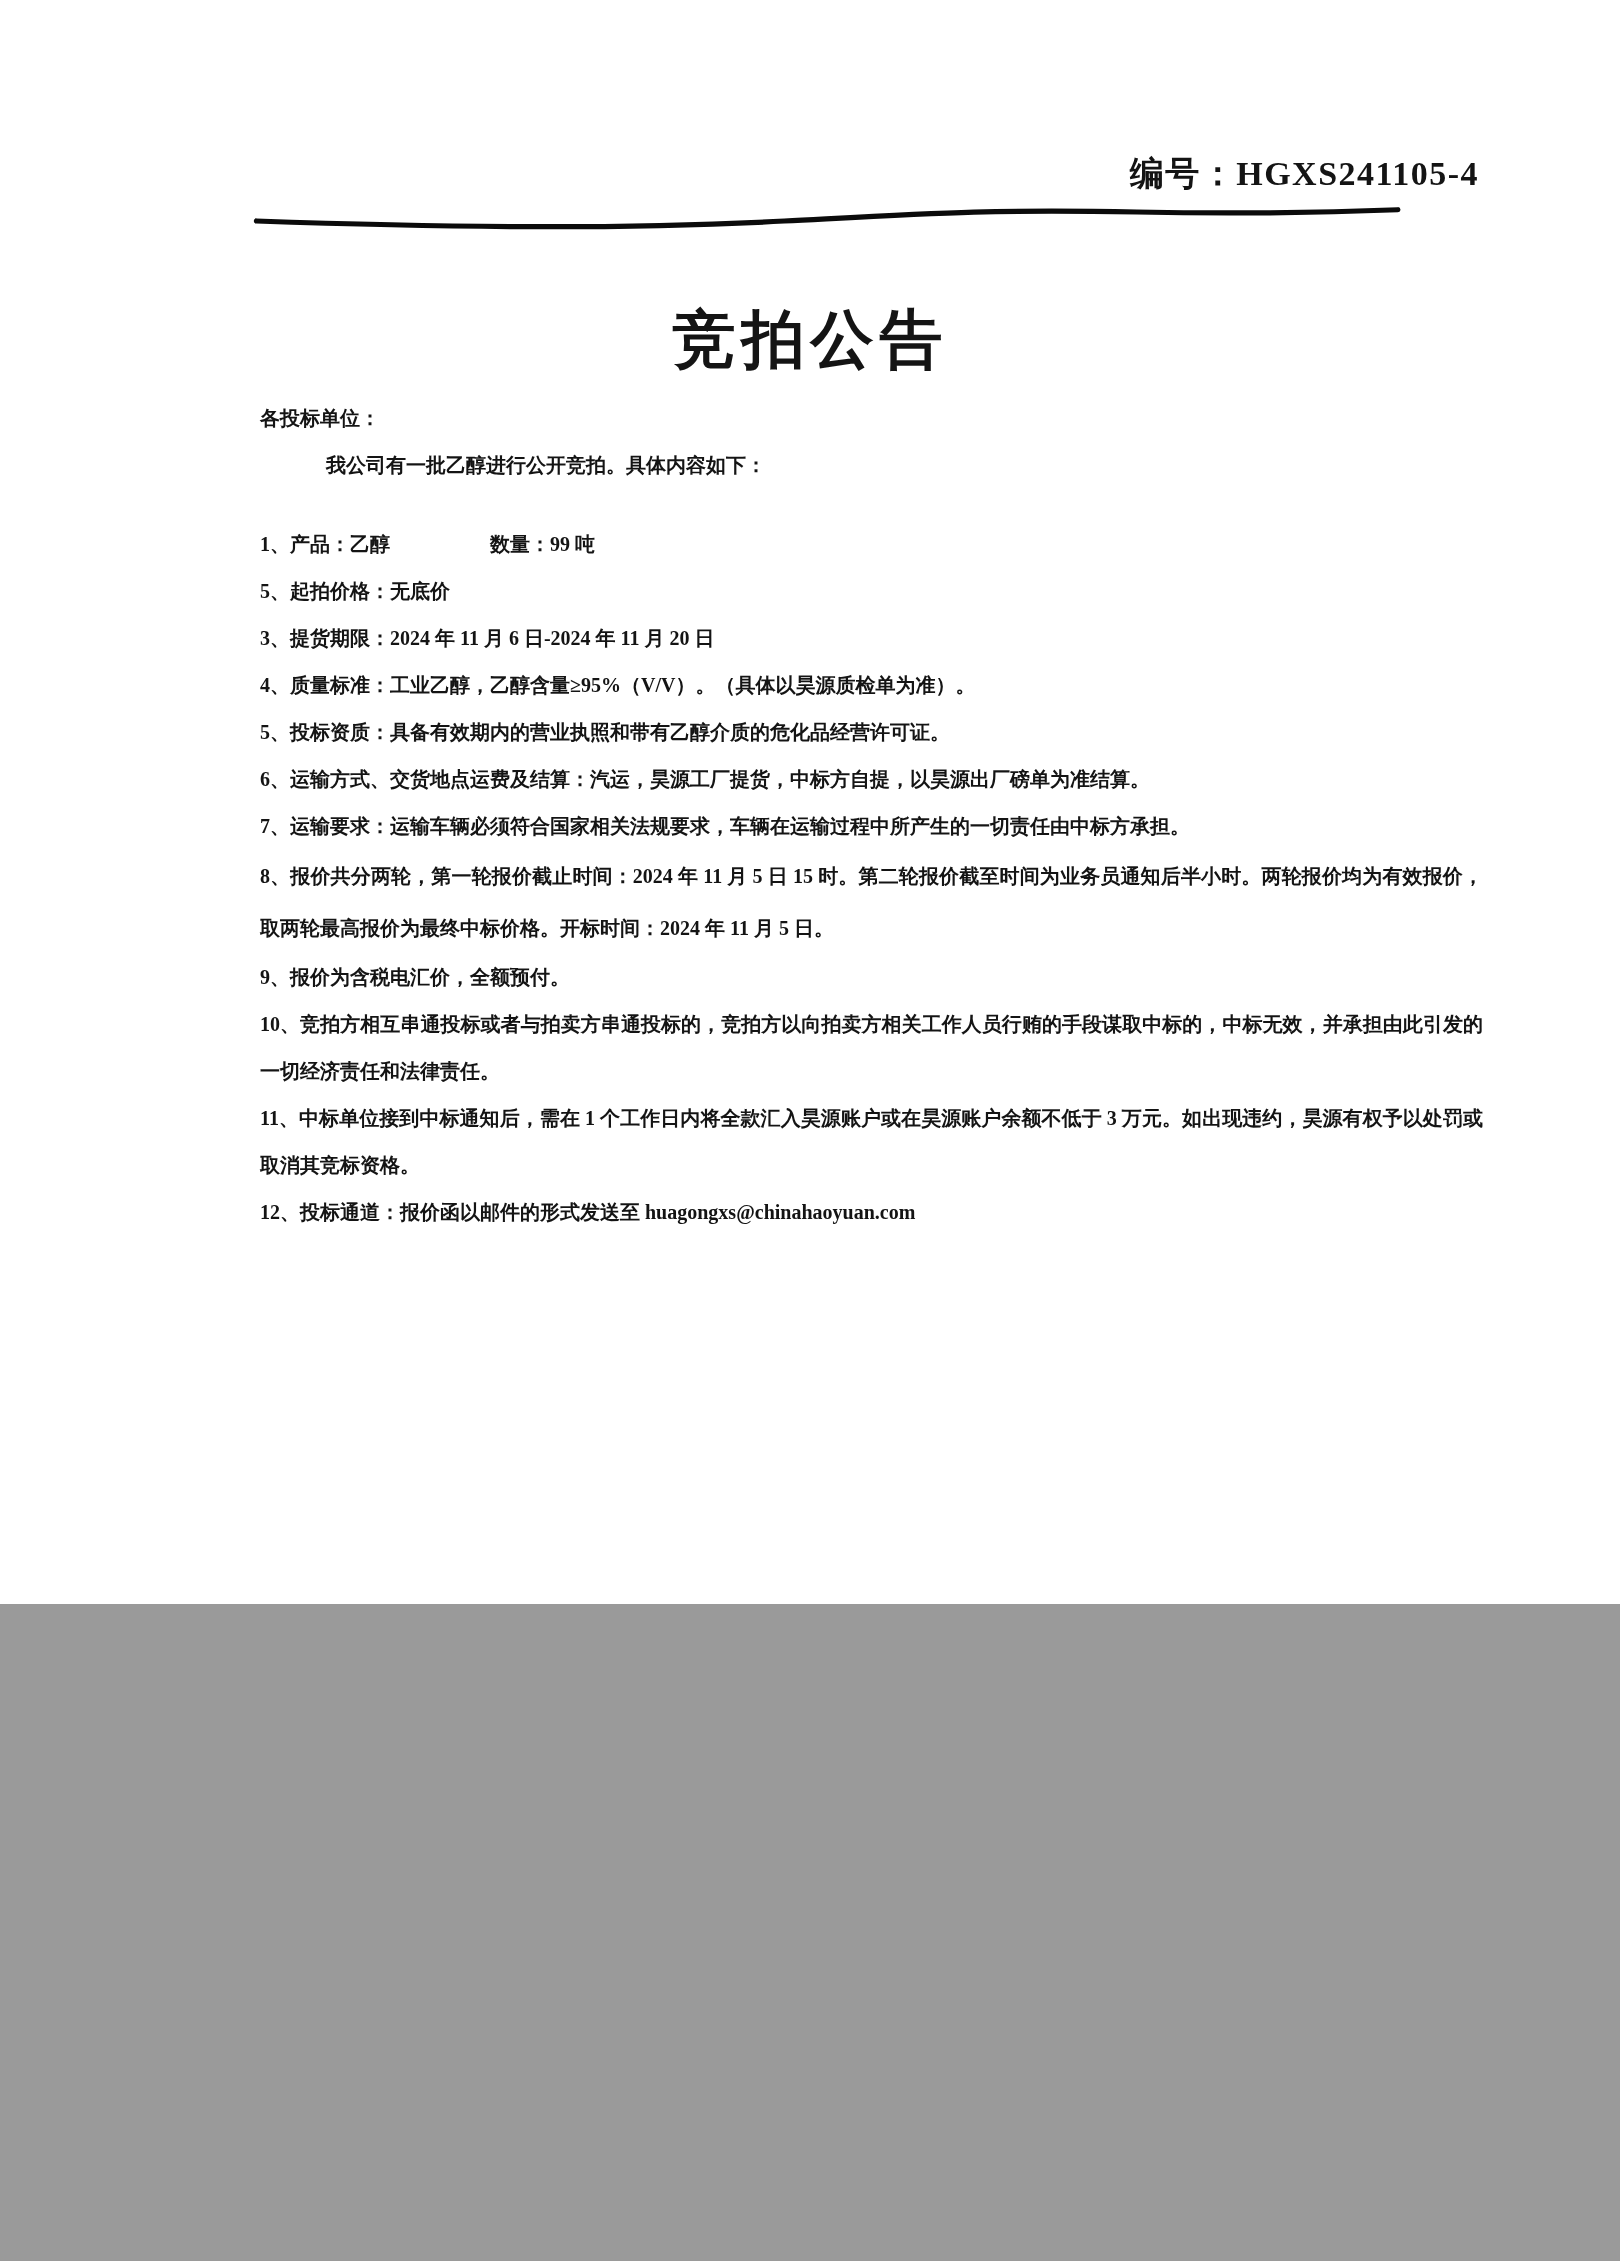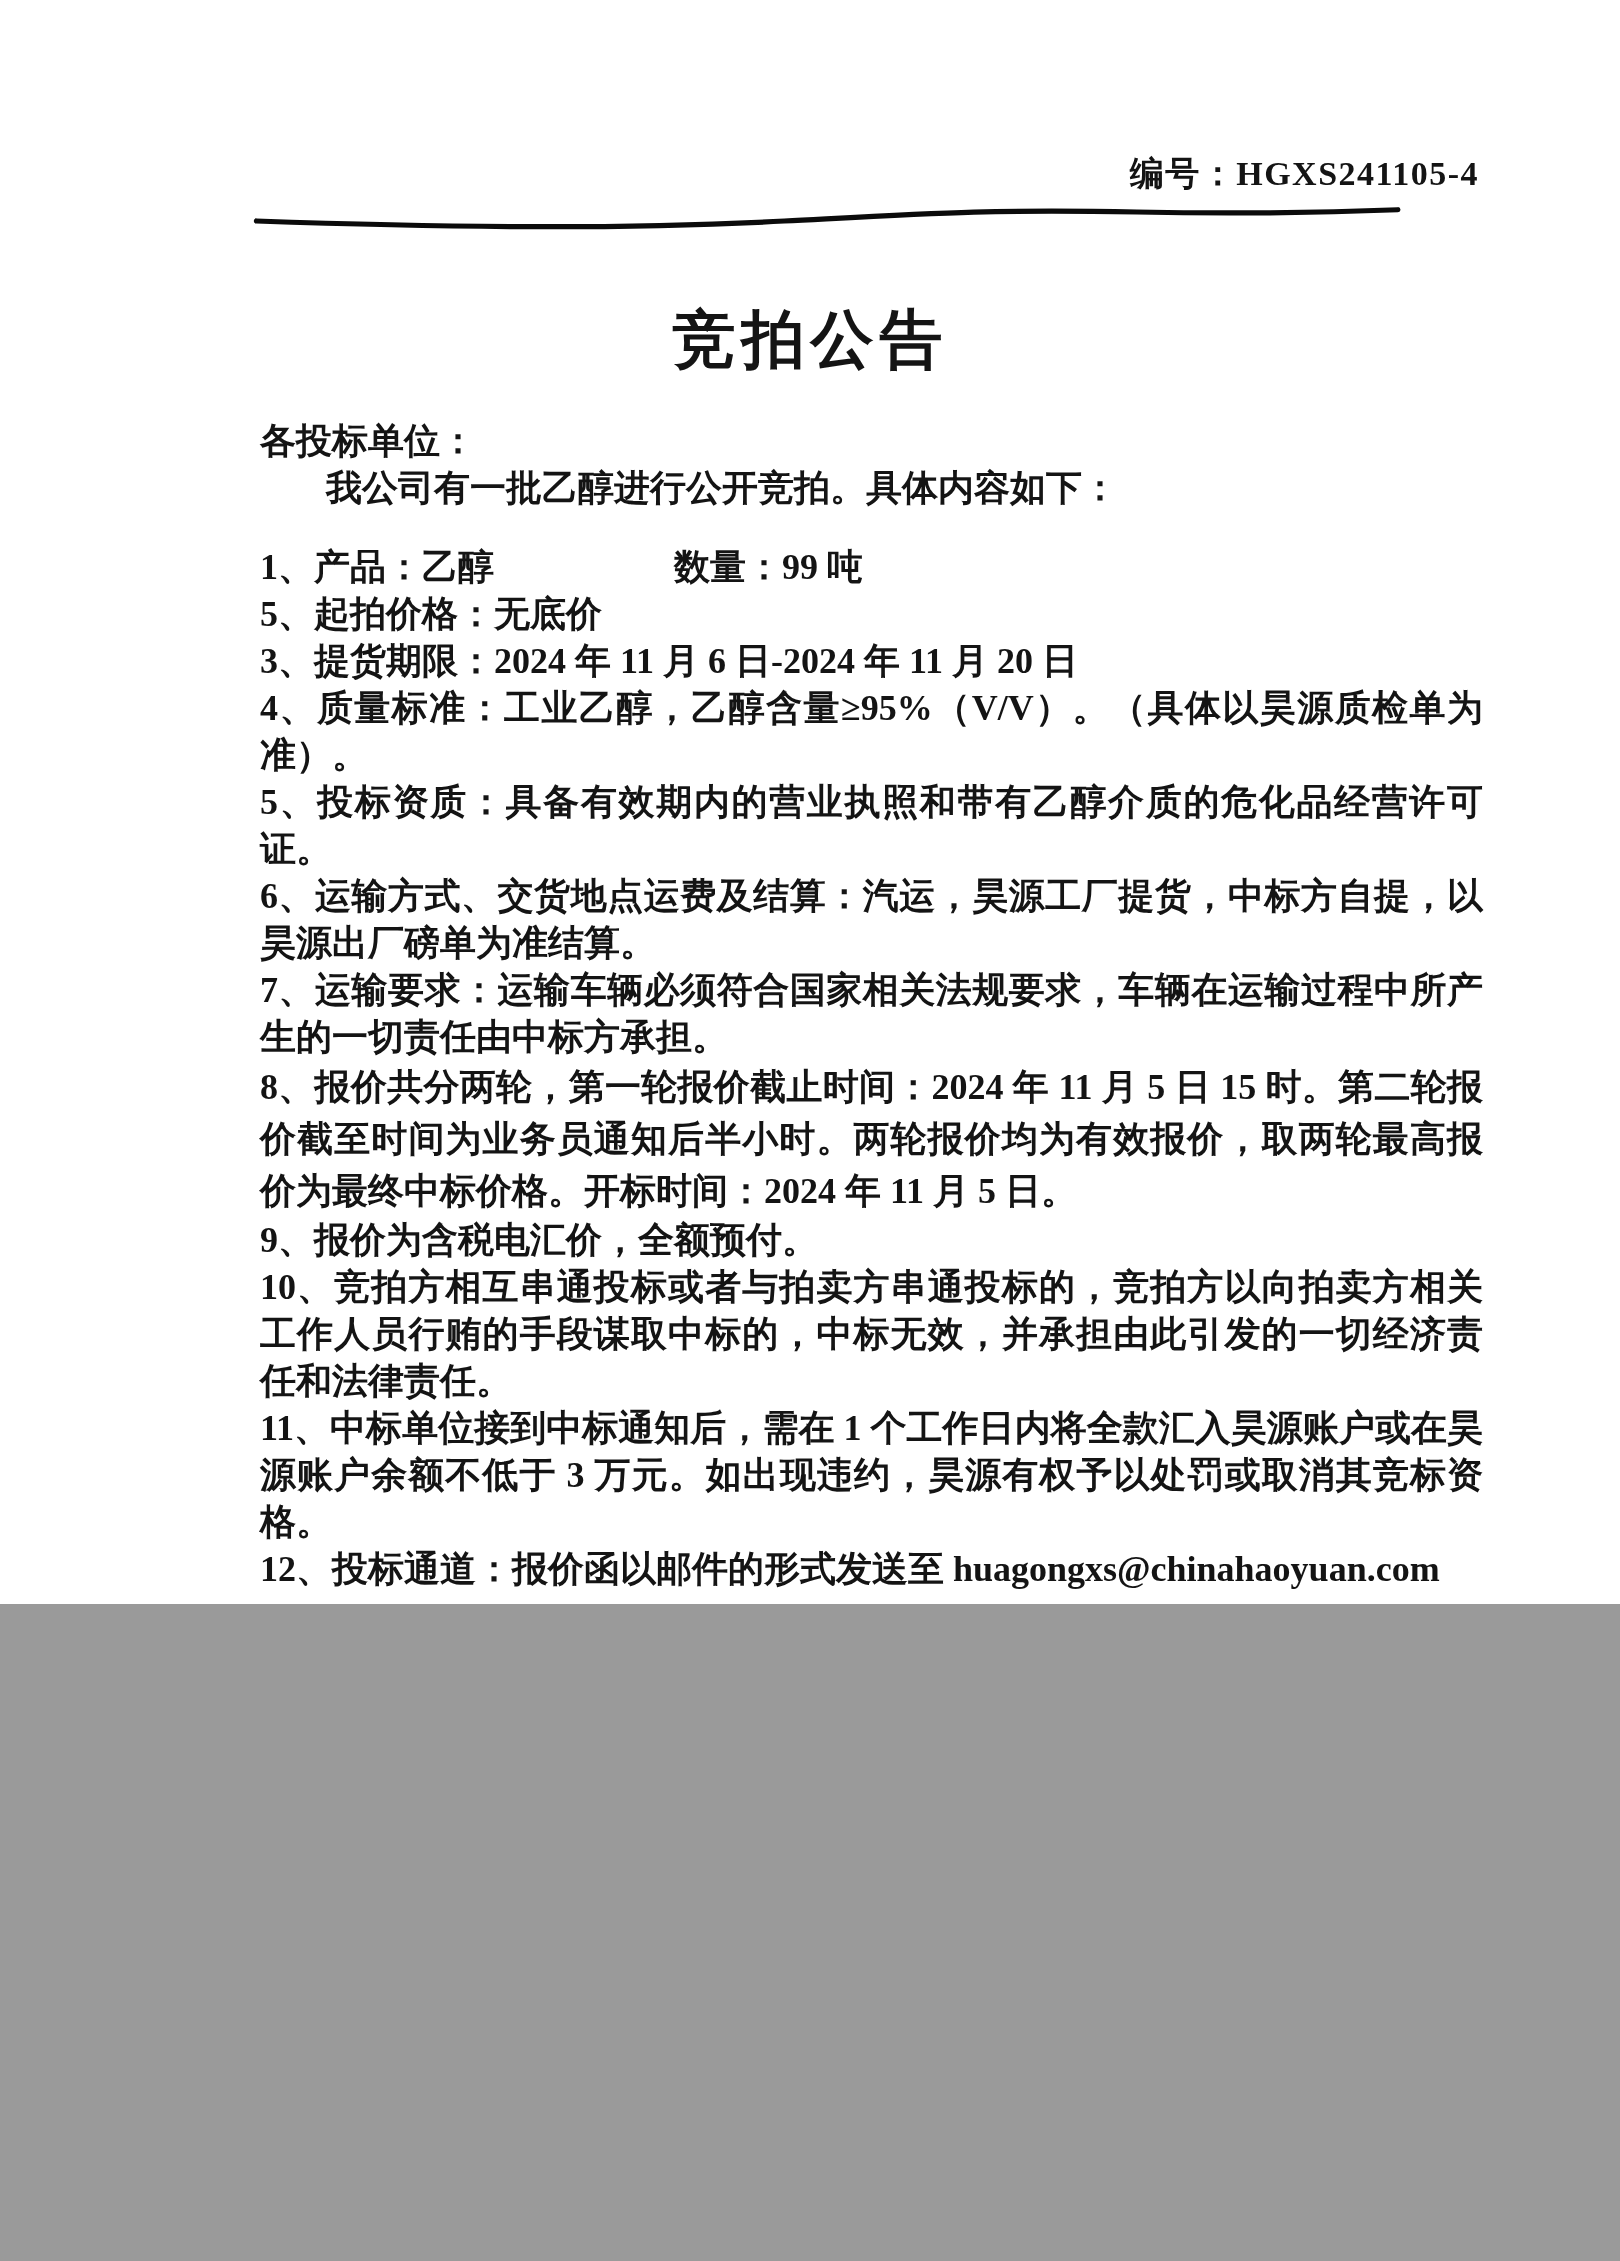--- a/index.html
+++ b/index.html
@@ -19,22 +19,22 @@
     white-space:nowrap;
   }
   .rule{position:absolute; left:249px; top:197px;}
   .title{
     position:absolute; left:0; right:0; top:297px;
     text-align:center; font-size:63px; font-weight:700;
     letter-spacing:6px; white-space:nowrap;
   }
   
   .body{
-    position:absolute; left:260px; top:418px; width:1223px;
-    font-size:36px; font-weight:600; text-align:justify;
+    position:absolute; left:260px; top:395px; width:1223px;
+    font-size:20px; font-weight:600; text-align:justify;
     line-height:47px;
   }
   .body p{margin:0;}
   .intro{text-indent:66px;}
   .item{margin-top:19.6px;}
   .item.first{margin-top:32px;}
   .item.spread{line-height:52px;}
   
   .contact{
     position:absolute; left:260px; top:1705px; width:1281px;

